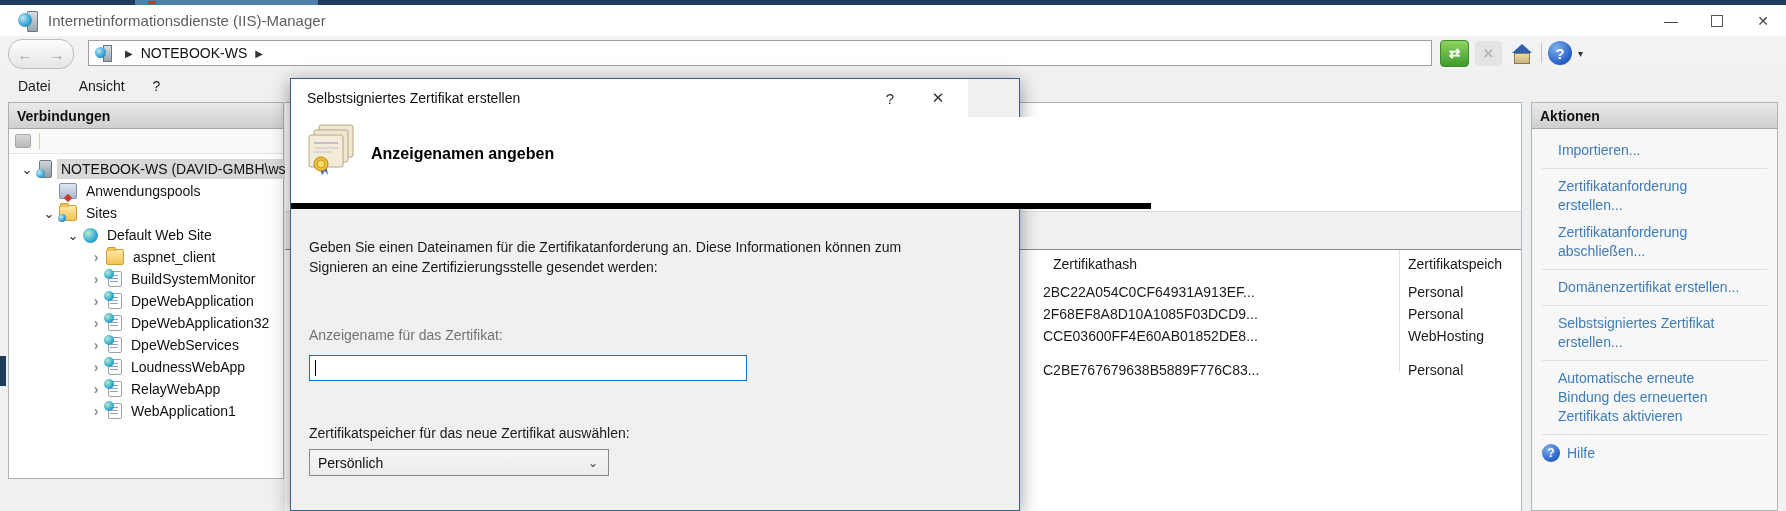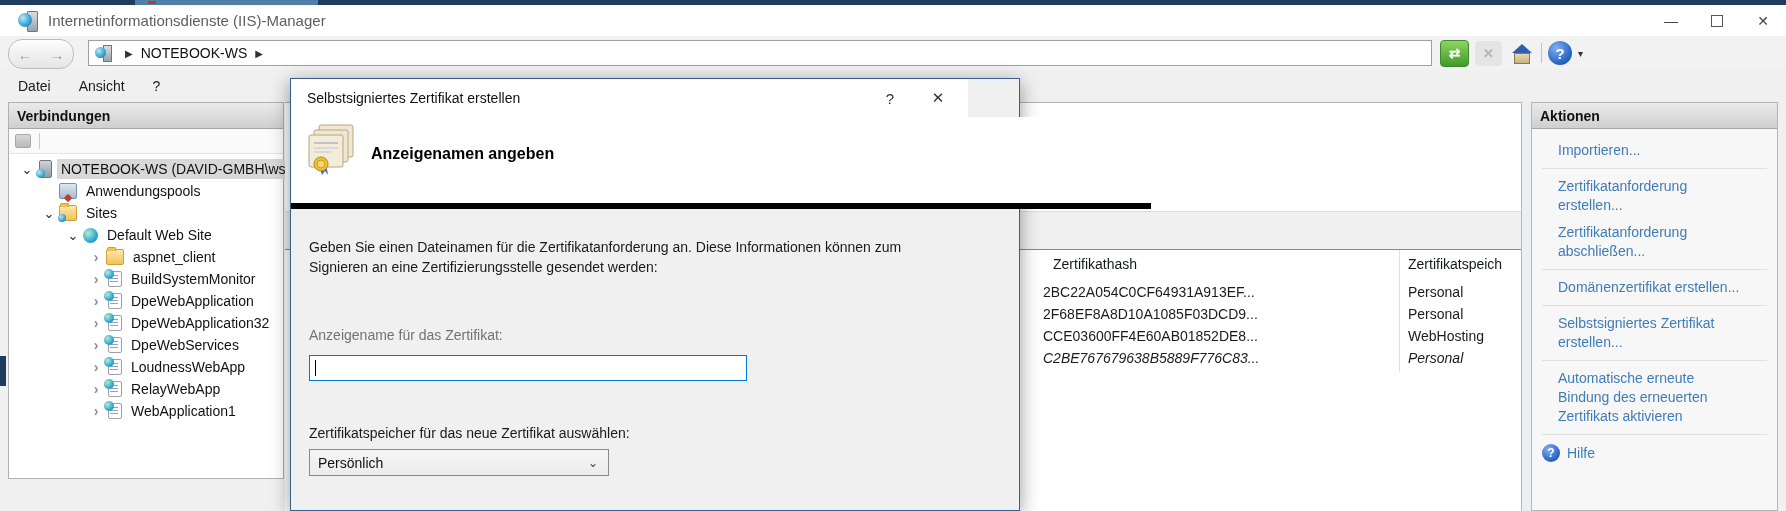--- a/index.html
+++ b/index.html
@@ -99,21 +99,21 @@
   
   .content{left:285px;top:102px;width:1236px;height:409px;background:#fff;border-top:1px solid #b0b0b0;box-sizing:border-box;}
   .partial-text{left:755px;top:82px;font-size:14px;color:#1a1a1a;}
   .content-band{left:0;top:108px;width:1236px;height:37px;background:#f0f0f0;border-top:1px solid #dcdcdc;border-bottom:1px solid #d4d4d4;}
   .listview{left:0;top:146px;width:1236px;height:263px;background:#fff;border-top:1px solid #888;}
   .col-line{left:1114px;top:0;width:1px;height:122px;background:#e0e0e0;}
   .th{font-size:14px;color:#16181d;top:6px;}
   .th1{left:760px;margin-left:8px;} .th2{left:1123px;}
   .td{font-size:14px;color:#1b1b1b;}
   .td-hash{left:758px;} .td-store{left:1123px;}
-  .r0{top:34px;} .r1{top:56px;} .r2{top:78px;} .r3{top:100px;font-style:italic;}
+  .r0{top:34px;} .r1{top:56px;} .r2{top:78px;} .r3{top:112px;}
 
   
   .splitter{left:1521px;top:102px;width:10px;height:409px;background:#eceff2;border-left:1px solid #b8b8b8;box-sizing:border-box;}
 
   
   .actions{left:1531px;top:102px;width:247px;height:409px;background:#f7f7f7;border:1px solid #b4b4b4;box-sizing:border-box;}
   .action-list{padding:8px 10px 0 10px;}
   .action-item{display:block;max-width:195px;padding:4px 0 4px 16px;font-size:14px;line-height:19px;color:#3e7cb8;}
   .action-item.narrow{max-width:170px;}
   .action-sep{border-top:1px solid #e0e0e0;margin:4px 0;}

